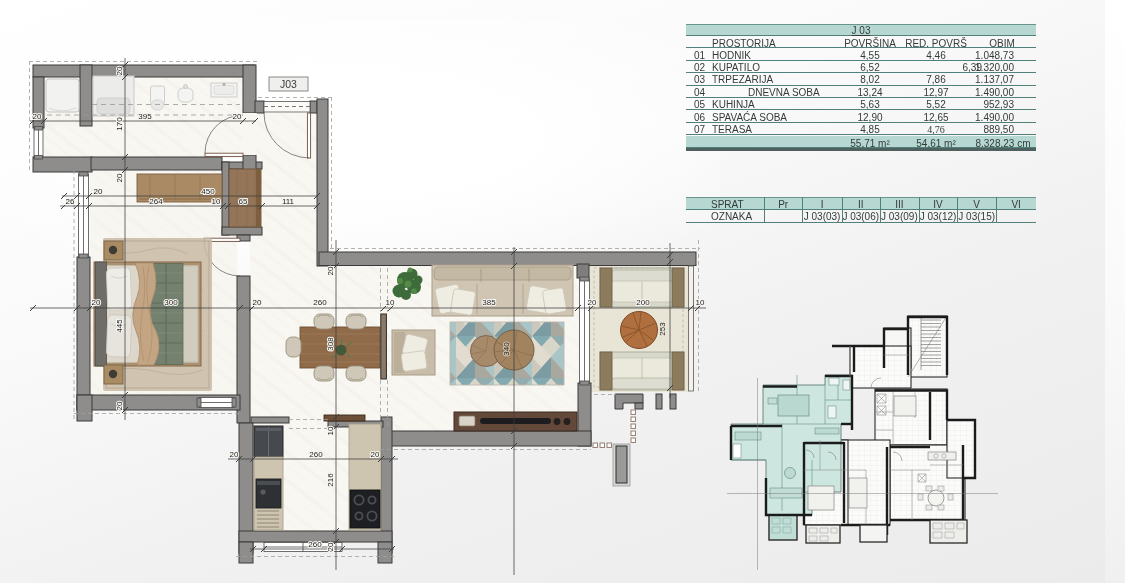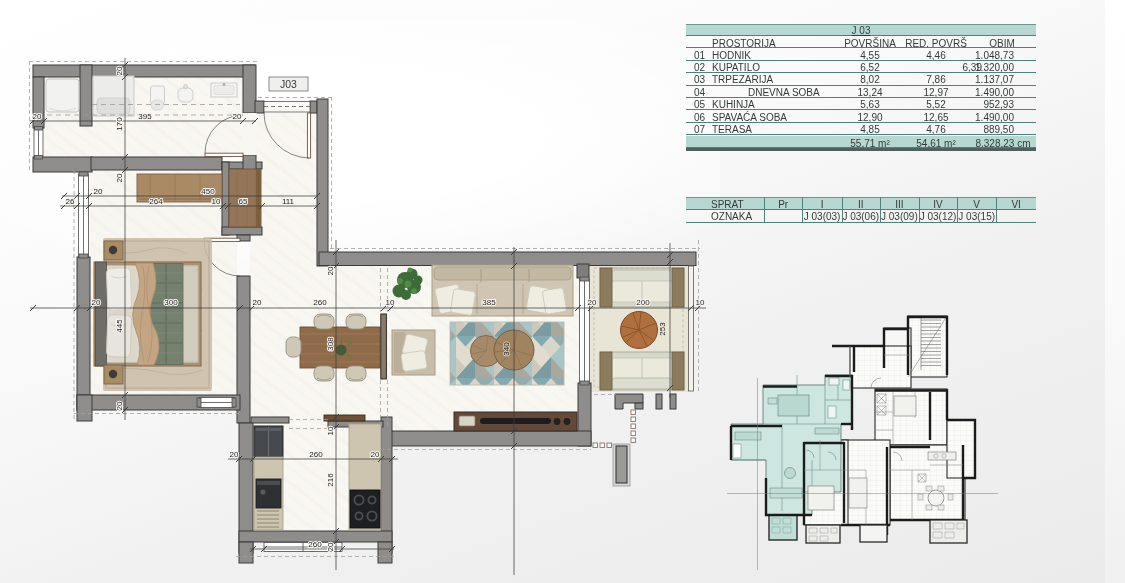--- a/index.html
+++ b/index.html
@@ -749,21 +749,21 @@
 <div class="tl" style="left:8px;top:111.6px;">06</div>
 <div class="tl" style="left:26px;top:111.6px;">SPAVAĆA SOBA</div>
 <div class="tl" style="left:154px;top:111.6px;width:60px;text-align:center;">12,90</div>
 <div class="tl" style="left:218px;top:111.6px;width:64px;text-align:center;">12,65</div>
 <div class="tl" style="left:248px;top:111.6px;width:80px;text-align:right;">1.490,00</div>
 <div style="position:absolute;left:0;top:121.8px;width:350px;height:1px;background:#50807a;"></div>
 
 <div class="tl" style="left:8px;top:124.0px;">07</div>
 <div class="tl" style="left:26px;top:124.0px;">TERASA</div>
 <div class="tl" style="left:154px;top:124.0px;width:60px;text-align:center;">4,85</div>
-<div class="tl" style="left:218px;top:124.0px;width:64px;text-align:center;">4,76</div>
+<div class="tl" style="left:218px;top:124.0px;width:64px;text-align:center;font-family:Liberation Serif, serif;">4,76</div>
 <div class="tl" style="left:248px;top:124.0px;width:80px;text-align:right;">889,50</div>
 <div style="position:absolute;left:0;top:134.2px;width:350px;height:1px;background:#50807a;"></div>
 
 <div style="position:absolute;left:0;top:135.6px;width:350px;height:11.9px;background:#b7d8d2;border-bottom:1px solid #50807a;"></div>
 <div class="tl" style="left:154px;top:138.2px;width:60px;text-align:center;">55,71 m²</div>
 <div class="tl" style="left:218px;top:138.2px;width:64px;text-align:center;">54,61 m²</div>
 <div class="tl" style="left:277px;top:138.2px;width:80px;text-align:center;">8.328,23 cm</div>
 
 <div style="position:absolute;left:0;top:148.2px;width:350px;height:2.4px;background:#4f605e;"></div>
 </div>

